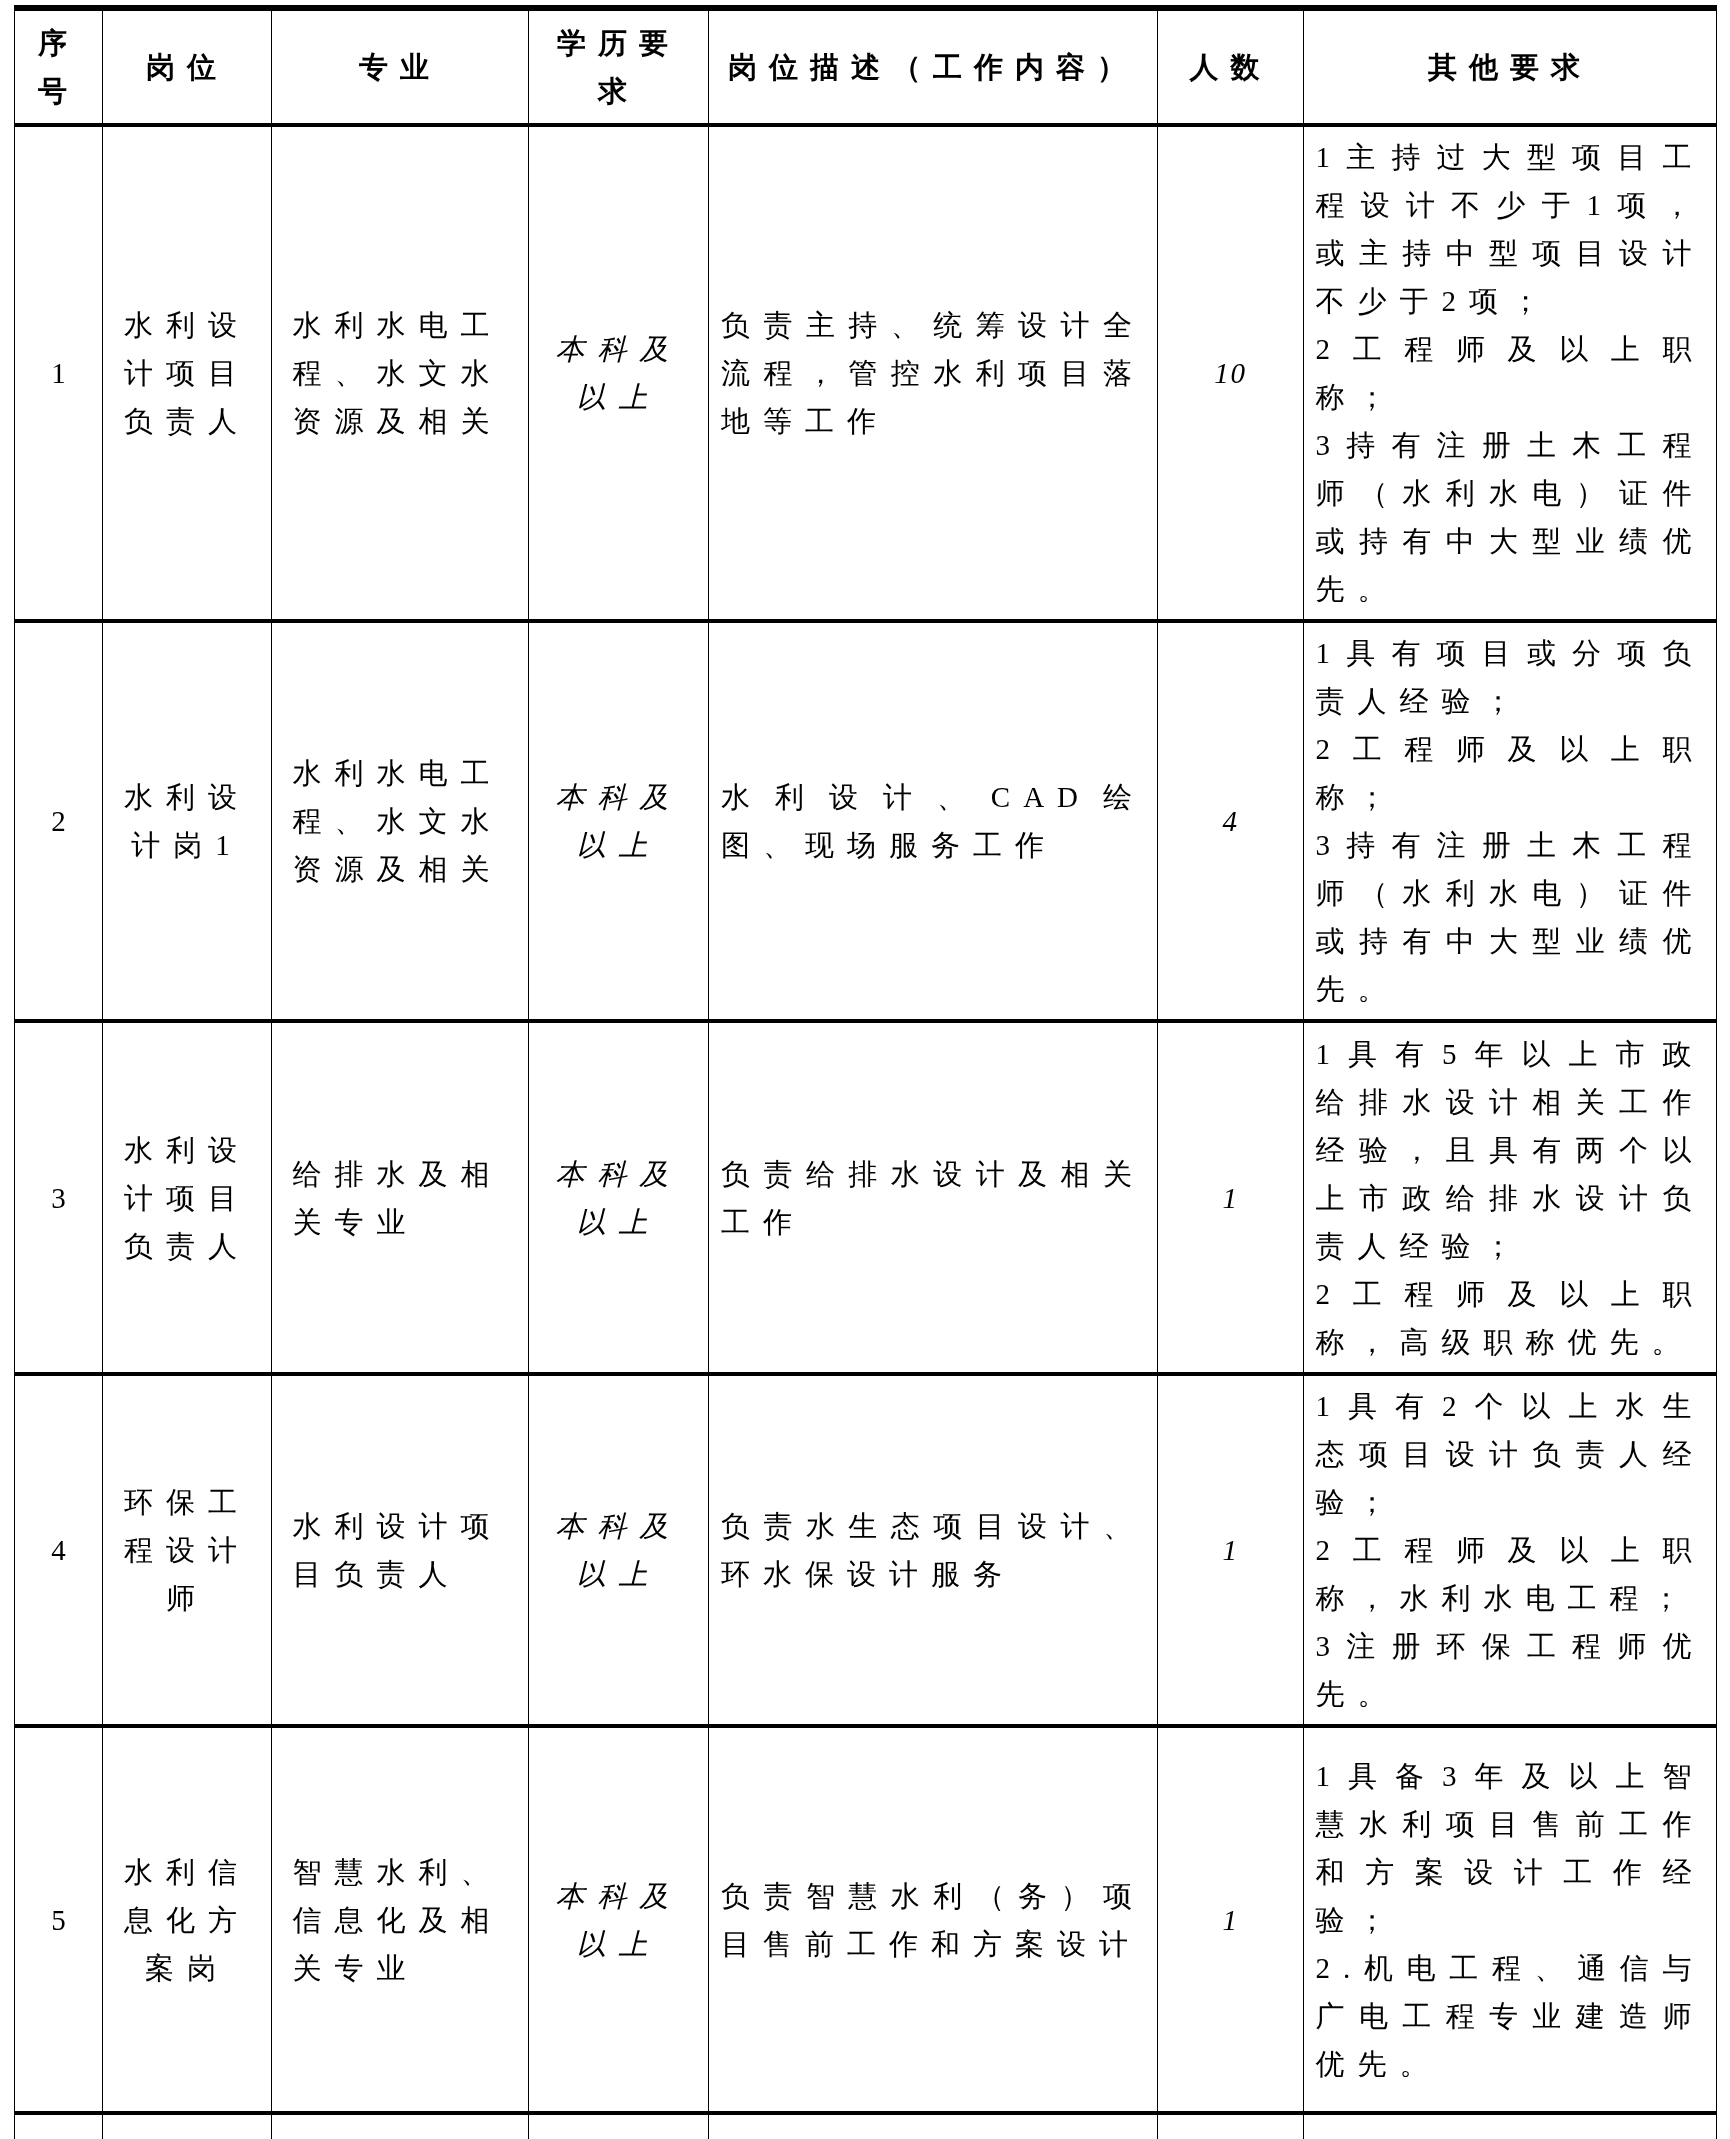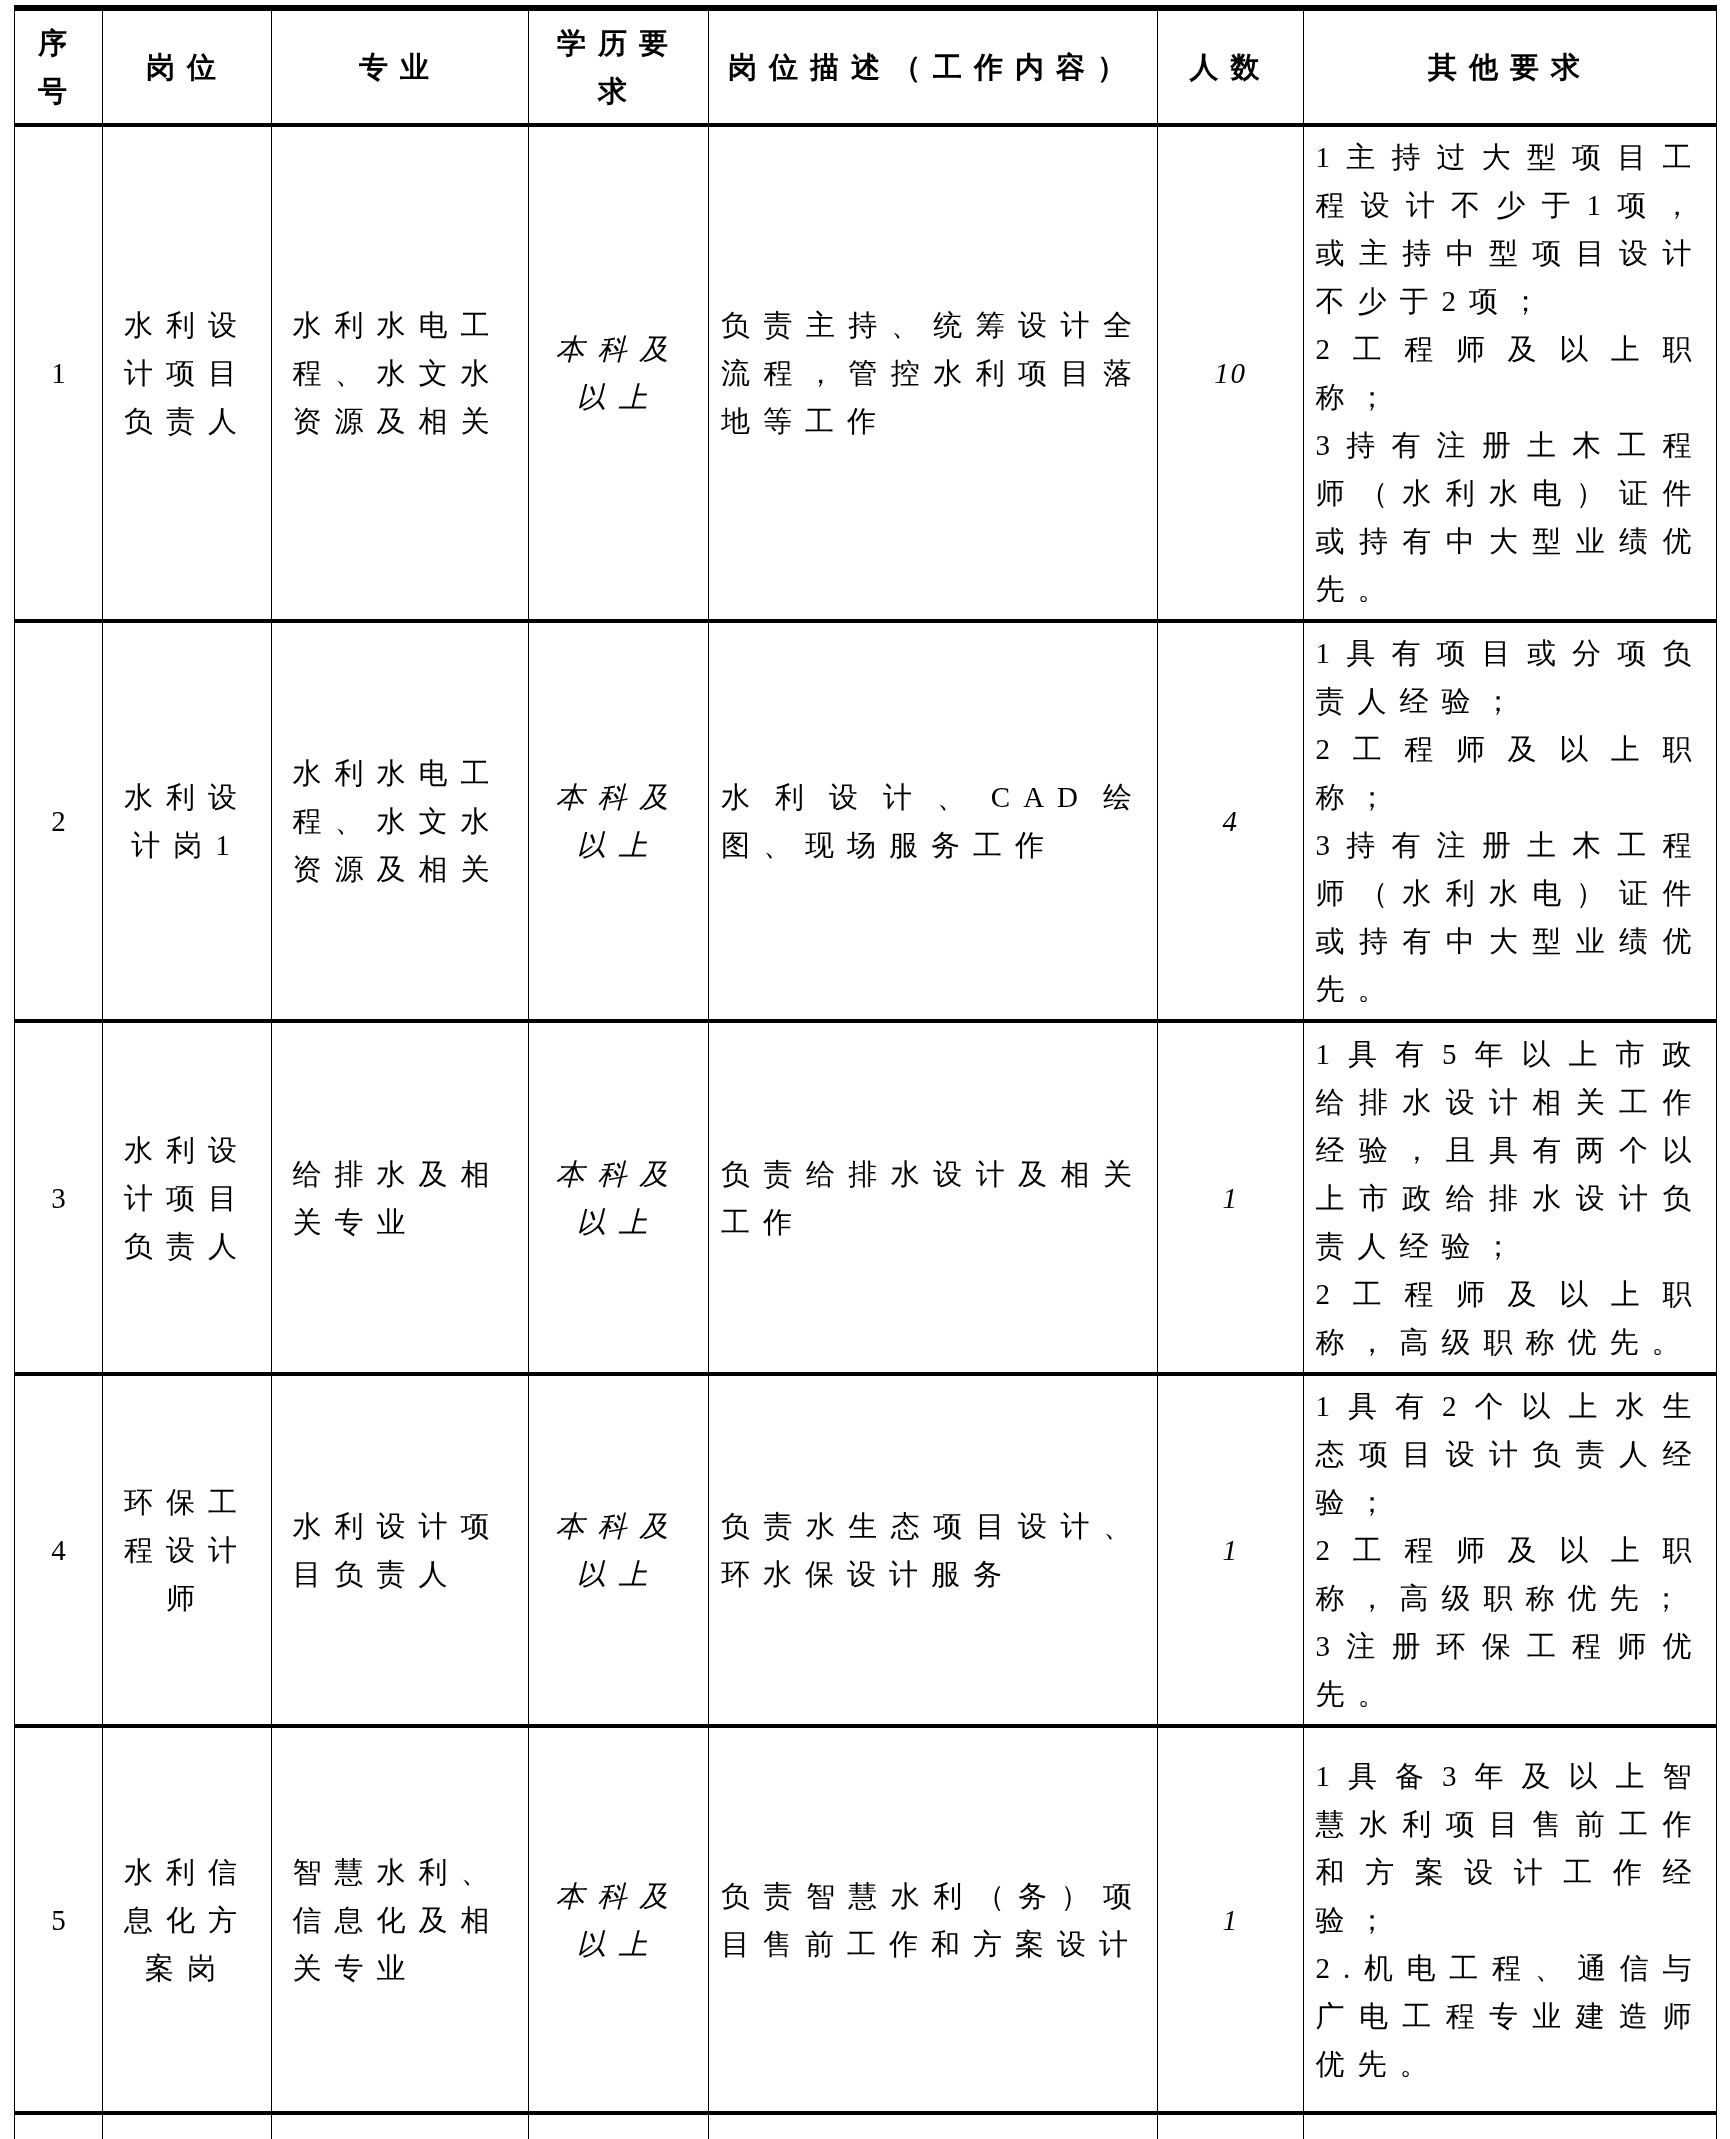--- a/index.html
+++ b/index.html
@@ -139,21 +139,21 @@
 2工程师及以上职称，高级职称优先。</td>
       </tr>
       <tr class="row-4">
         <td class="c-no">4</td>
         <td class="c-pos">环保工程设计师</td>
         <td class="c-major">水利设计项目负责人</td>
         <td class="c-edu">本科及以上</td>
         <td class="c-desc">负责水生态项目设计、环水保设计服务</td>
         <td class="c-count">1</td>
         <td class="c-other">1具有2个以上水生态项目设计负责人经验；
-2工程师及以上职称，高级职称优先；
+2工程师及以上职称，水利水电工程；
 3注册环保工程师优先。</td>
       </tr>
       <tr class="row-5">
         <td class="c-no">5</td>
         <td class="c-pos">水利信息化方案岗</td>
         <td class="c-major">智慧水利、信息化及相关专业</td>
         <td class="c-edu">本科及以上</td>
         <td class="c-desc">负责智慧水利（务）项目售前工作和方案设计</td>
         <td class="c-count">1</td>
         <td class="c-other">1具备3年及以上智慧水利项目售前工作和方案设计工作经验；

